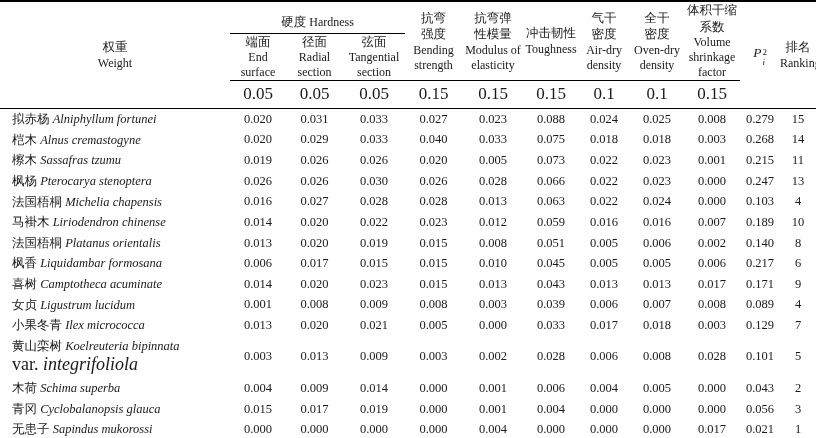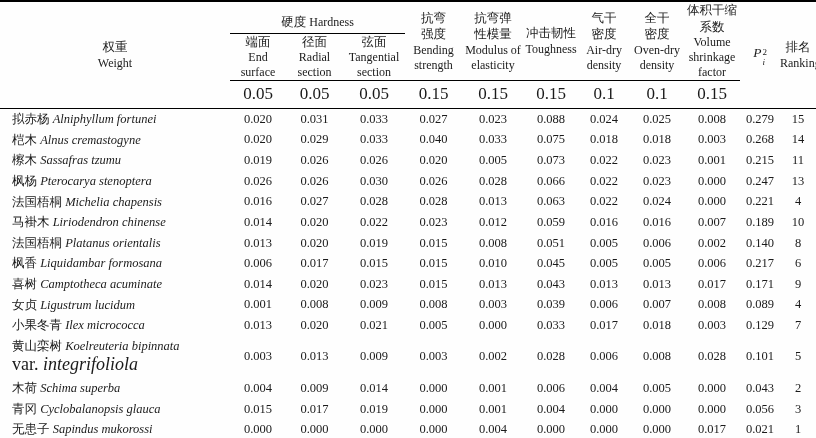--- a/index.html
+++ b/index.html
@@ -222,21 +222,21 @@
         <td class="species"><span>法国梧桐</span> <span class="la">Michelia chapensis</span></td>
         <td>0.016</td>
         <td>0.027</td>
         <td>0.028</td>
         <td>0.028</td>
         <td>0.013</td>
         <td>0.063</td>
         <td>0.022</td>
         <td>0.024</td>
         <td>0.000</td>
-        <td>0.221</td>
+        <td>0.103</td>
         <td>4</td>
       </tr>
       <tr>
         <td class="species"><span>马褂木</span> <span class="la">Liriodendron chinense</span></td>
         <td>0.014</td>
         <td>0.020</td>
         <td>0.022</td>
         <td>0.023</td>
         <td>0.012</td>
         <td>0.059</td>

